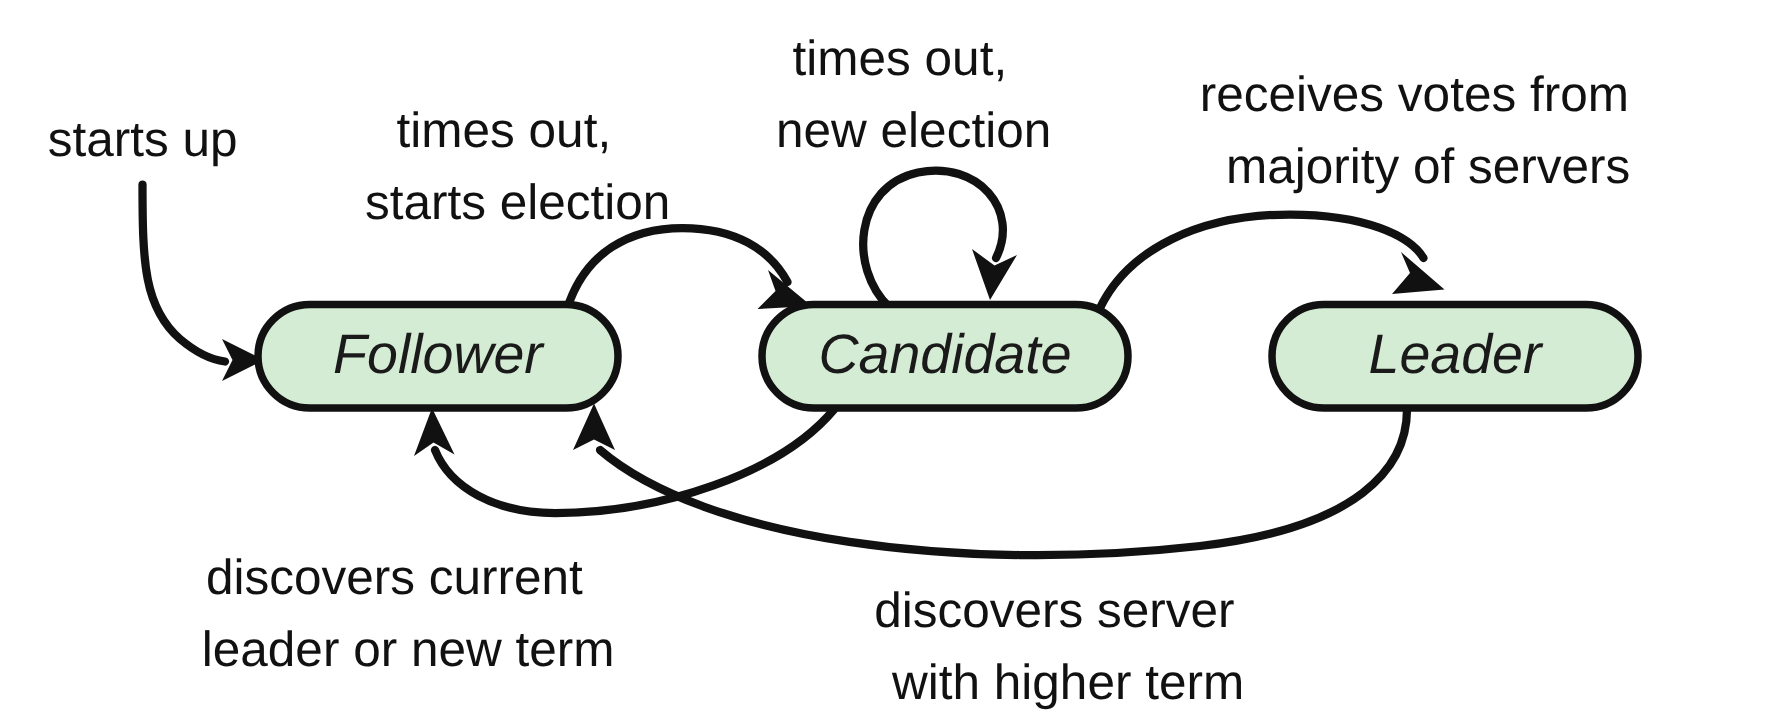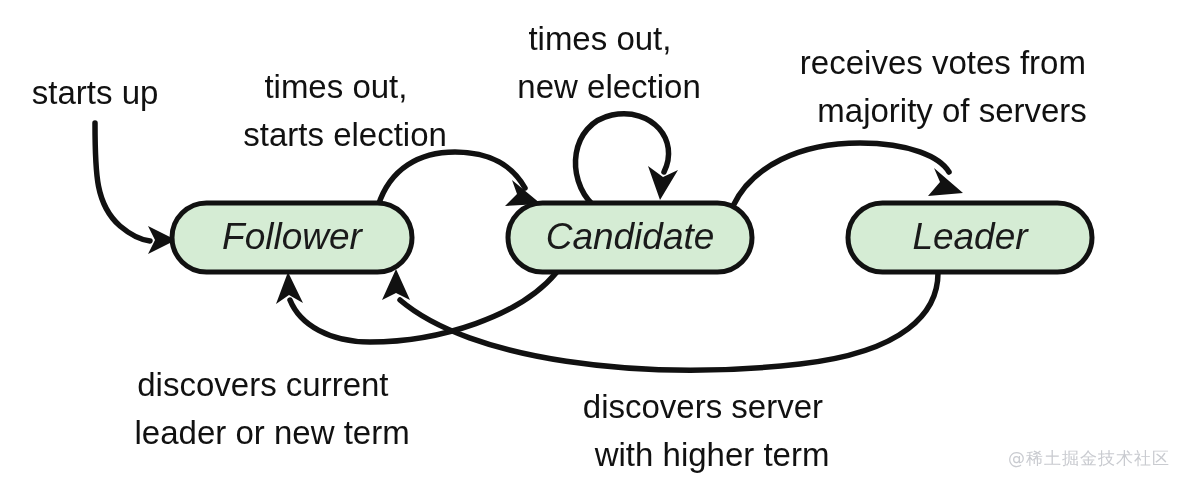--- a/index.html
+++ b/index.html
@@ -139,15 +139,14 @@
       <tspan x="295" dy="48">leader or new term</tspan>
     </text>
 
     <text class="edge-label" x="735" y="418">
       <tspan x="735" dy="0">discovers server</tspan>
       <tspan x="735" dy="48">with higher term</tspan>
     </text>
 
   </svg>
 
-  <div class="watermark">@稀土掘金技术社区</div>
 
 </div>
 
 </body></html>

